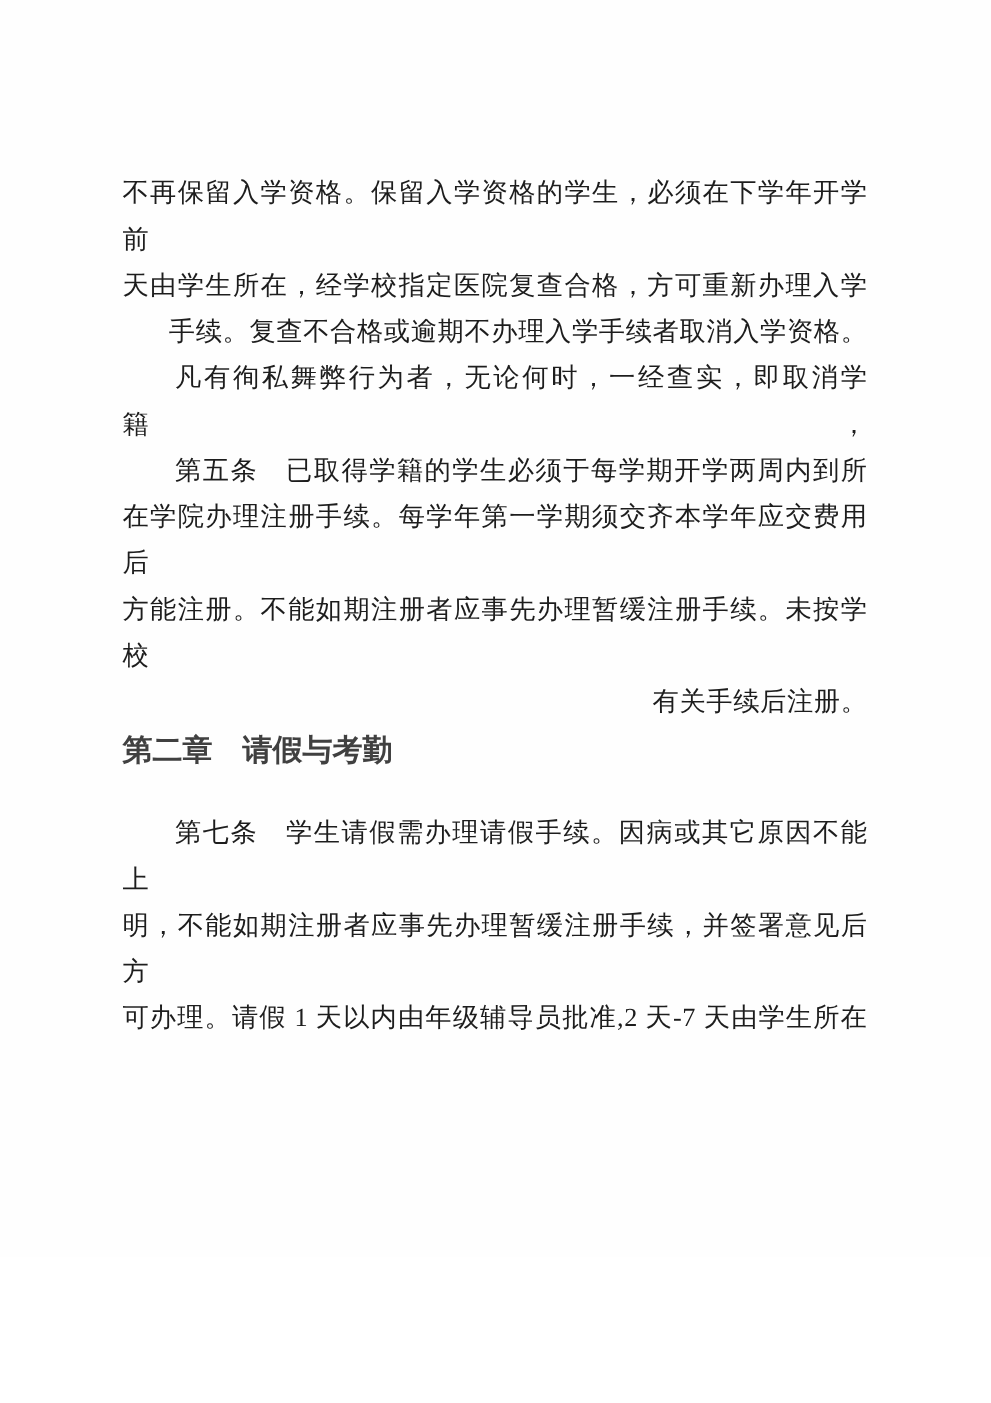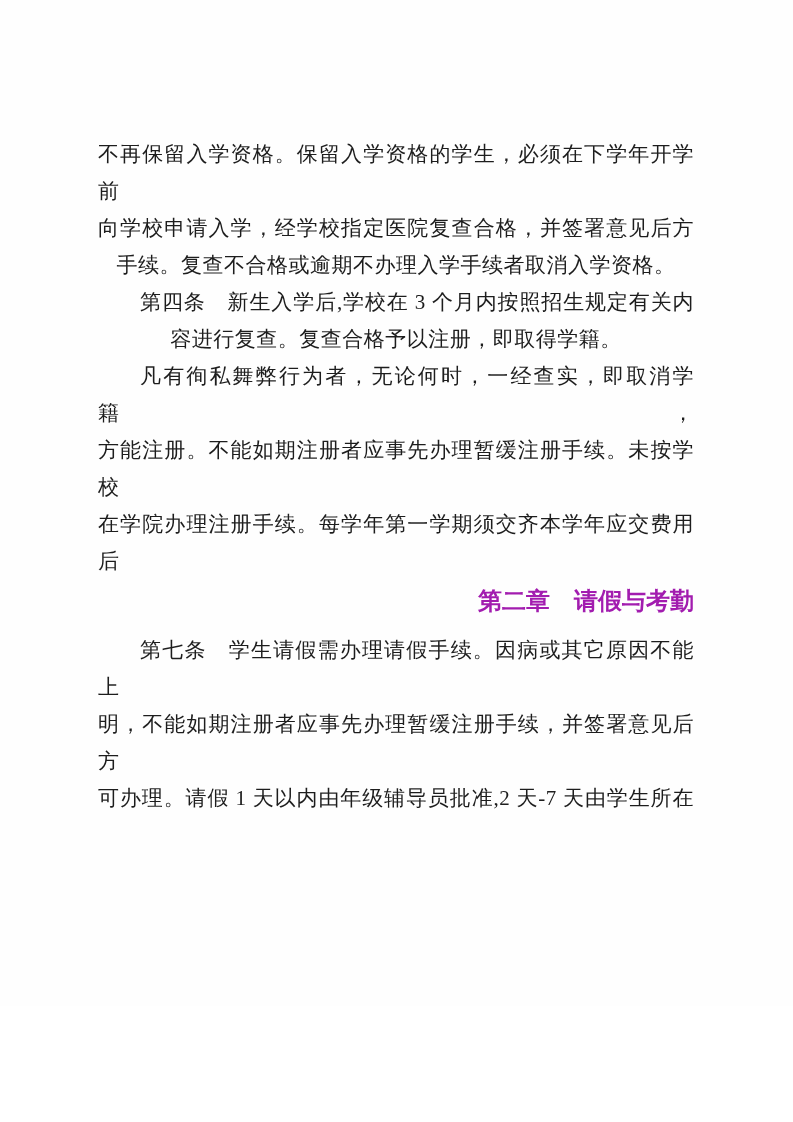--- a/index.html
+++ b/index.html
@@ -32,71 +32,69 @@
     font-size: 21px;
     line-height: 37px;
     white-space: normal;
     letter-spacing: 0.5px;
   }
   .ln {
     text-align: justify;
     text-align-last: justify;
   }
   .ln-end {
-    text-align: center;
+    text-align: right;
   }
   .ind {
     text-indent: 2em;
   }
   .chapter {
     font-family: "Liberation Sans", "DejaVu Sans", sans-serif;
     font-weight: bold;
     font-size: 24px;
     line-height: 37px;
-    text-align: right;
-    margin: 2px 0 13px 0;
-    color: #a21caf;
+    text-align: left;
+    margin: 2px 0 29px 0;
+    color: #404040;
   }
   .pagenum {
     position: absolute;
     left: 101px;
     top: 1035px;
     font-family: "Liberation Sans", "DejaVu Sans", sans-serif;
     font-size: 22px;
     letter-spacing: 2px;
     color: #222222;
   }
 </style>
 </head>
 <body>
 
 <div class="page">
   <div class="text-body">
 
     <div class="para">
       <div class="ln">不再保留入学资格。保留入学资格的学生，必须在下学年开学前</div>
-      <div class="ln">向学校申请入学，经学校指定医院复查合格，并签署意见后方</div>
+      <div class="ln">天由学生所在，经学校指定医院复查合格，方可重新办理入学</div>
       <div class="ln-end">手续。复查不合格或逾期不办理入学手续者取消入学资格。</div>
     </div>
 
-    <div class="para">
-      <div class="ln ind">第四条　新生入学后,学校在 3 个月内按照招生规定有关内</div>
-      <div class="ln-end">容进行复查。复查合格予以注册，即取得学籍。</div>
-    </div>
 
     <div class="para">
       <div class="ln ind">凡有徇私舞弊行为者，无论何时，一经查实，即取消学籍，</div>
     </div>
 
     <div class="para">
+      <div class="ln ind">第五条　已取得学籍的学生必须于每学期开学两周内到所</div>
+      <div class="ln">在学院办理注册手续。每学年第一学期须交齐本学年应交费用后</div>
       <div class="ln">方能注册。不能如期注册者应事先办理暂缓注册手续。未按学校</div>
-      <div class="ln">在学院办理注册手续。每学年第一学期须交齐本学年应交费用后</div>
     </div>
 
     <div class="para">
+      <div class="ln-end">有关手续后注册。</div>
     </div>
 
     <h2 class="chapter">第二章　请假与考勤</h2>
 
 
     <div class="para">
       <div class="ln ind">第七条　学生请假需办理请假手续。因病或其它原因不能上</div>
       <div class="ln">明，不能如期注册者应事先办理暂缓注册手续，并签署意见后方</div>
       <div class="ln">可办理。请假 1 天以内由年级辅导员批准,2 天-7 天由学生所在</div>
 

